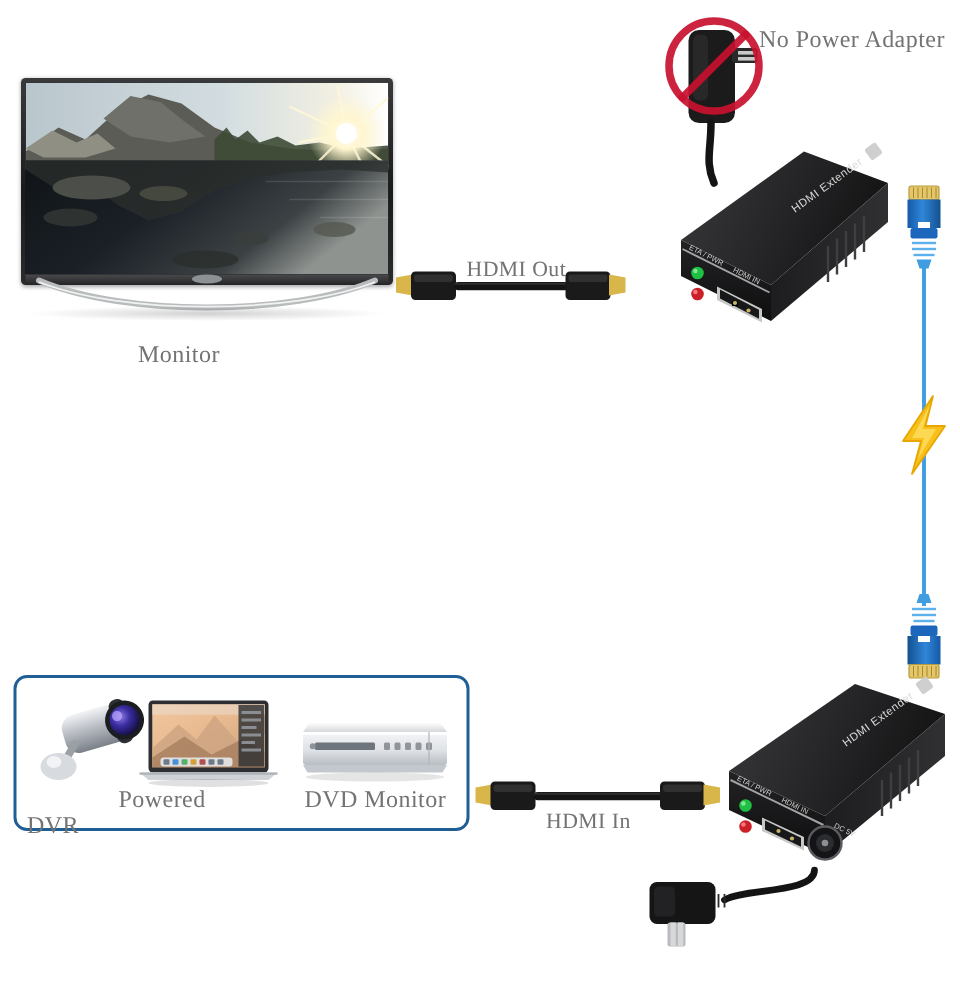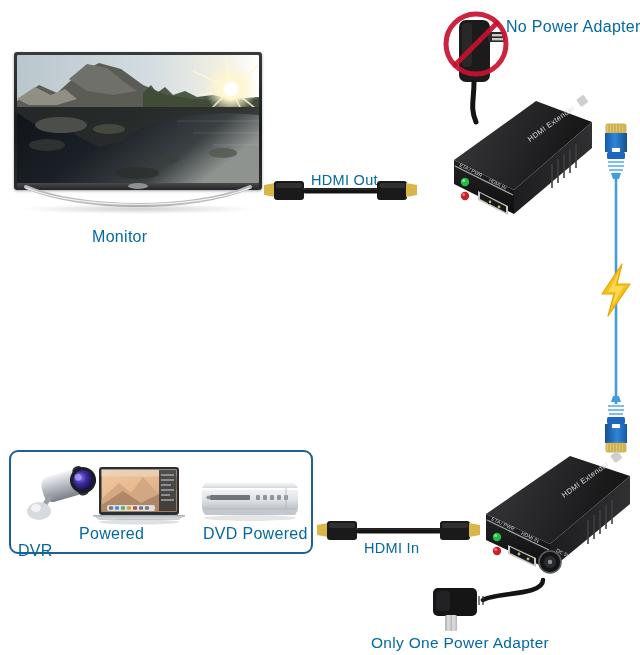--- a/index.html
+++ b/index.html
@@ -11,22 +11,22 @@
   }
   #canvas {
     position: relative;
     width: 640px;
     height: 655px;
     background: #ffffff;
     overflow: hidden;
   }
   .abs { position: absolute; }
   .label {
-    color: #0369a1;
-    font-family: Liberation Sans, sans-serif;
+    color: #737373;
+    font-family: Liberation Serif, serif;
     white-space: nowrap;
     letter-spacing: 0.3px;
   }
 
   
   #monitor-wrap { left: 14px; top: 52px; width: 248px; height: 150px; }
   .tv-bezel {
     position: absolute; left: 0; top: 0; width: 248px; height: 138px;
     background: linear-gradient(180deg,#3a3a3c 0%,#1b1b1d 55%,#2b2b2d 100%);
     border-radius: 3px;
@@ -439,21 +439,21 @@
         <rect x="79" y="19" width="4" height="5" rx="1"></rect>
         <rect x="86" y="19" width="4" height="5" rx="1"></rect>
       </g>
 
       <line x1="88" y1="12" x2="88" y2="34" stroke="#b0b5bb" stroke-width="0.8"></line>
 
       <path d="M4,34 L100,34 L97,39 L7,39 Z" fill="#c3c8ce"></path>
       <ellipse cx="52" cy="42" rx="46" ry="3" fill="rgba(0,0,0,0.10)"></ellipse>
     </svg>
   </div>
-  <div id="dvdplayer-label" class="abs label">DVD Powered</div>
+  <div id="dvdplayer-label" class="abs label">DVD Monitor</div>
 
   <div id="hdmi-in-cable" class="abs">
     <svg width="176" height="32" viewBox="0 0 176 32">
       <path d="M0,10 L11,8 L11,22 L0,20 Z" fill="#d9b64a"></path>
       <rect x="10" y="6" width="30" height="19" rx="3" fill="#1a1a1a"></rect>
       <rect x="12" y="8" width="26" height="5" rx="2" fill="#3a3a3a" opacity="0.7"></rect>
       <rect x="39" y="13" width="86" height="5.5" rx="2.5" fill="#141414"></rect>
       <rect x="39" y="13.5" width="86" height="1.4" fill="#3d3d3d" opacity="0.6"></rect>
       <rect x="123" y="6" width="30" height="19" rx="3" fill="#1a1a1a"></rect>
       <rect x="125" y="8" width="26" height="5" rx="2" fill="#3a3a3a" opacity="0.7"></rect>
@@ -524,15 +524,14 @@
 
       <rect x="8" y="10" width="44" height="28" rx="5" fill="#151516"></rect>
       <rect x="11" y="13" width="14" height="20" rx="3" fill="#303032" opacity="0.5"></rect>
 
       <rect x="20" y="37" width="12" height="16" rx="1.5" fill="#b9bcbe"></rect>
       <rect x="22" y="37" width="3.5" height="16" fill="#d6d8da"></rect>
       <rect x="27" y="37" width="3.5" height="16" fill="#d6d8da"></rect>
     </svg>
   </div>
 
-  <div id="only-one-label" class="abs label">Only One Power Adapter</div>
 
 </div>
 
 </body></html>

